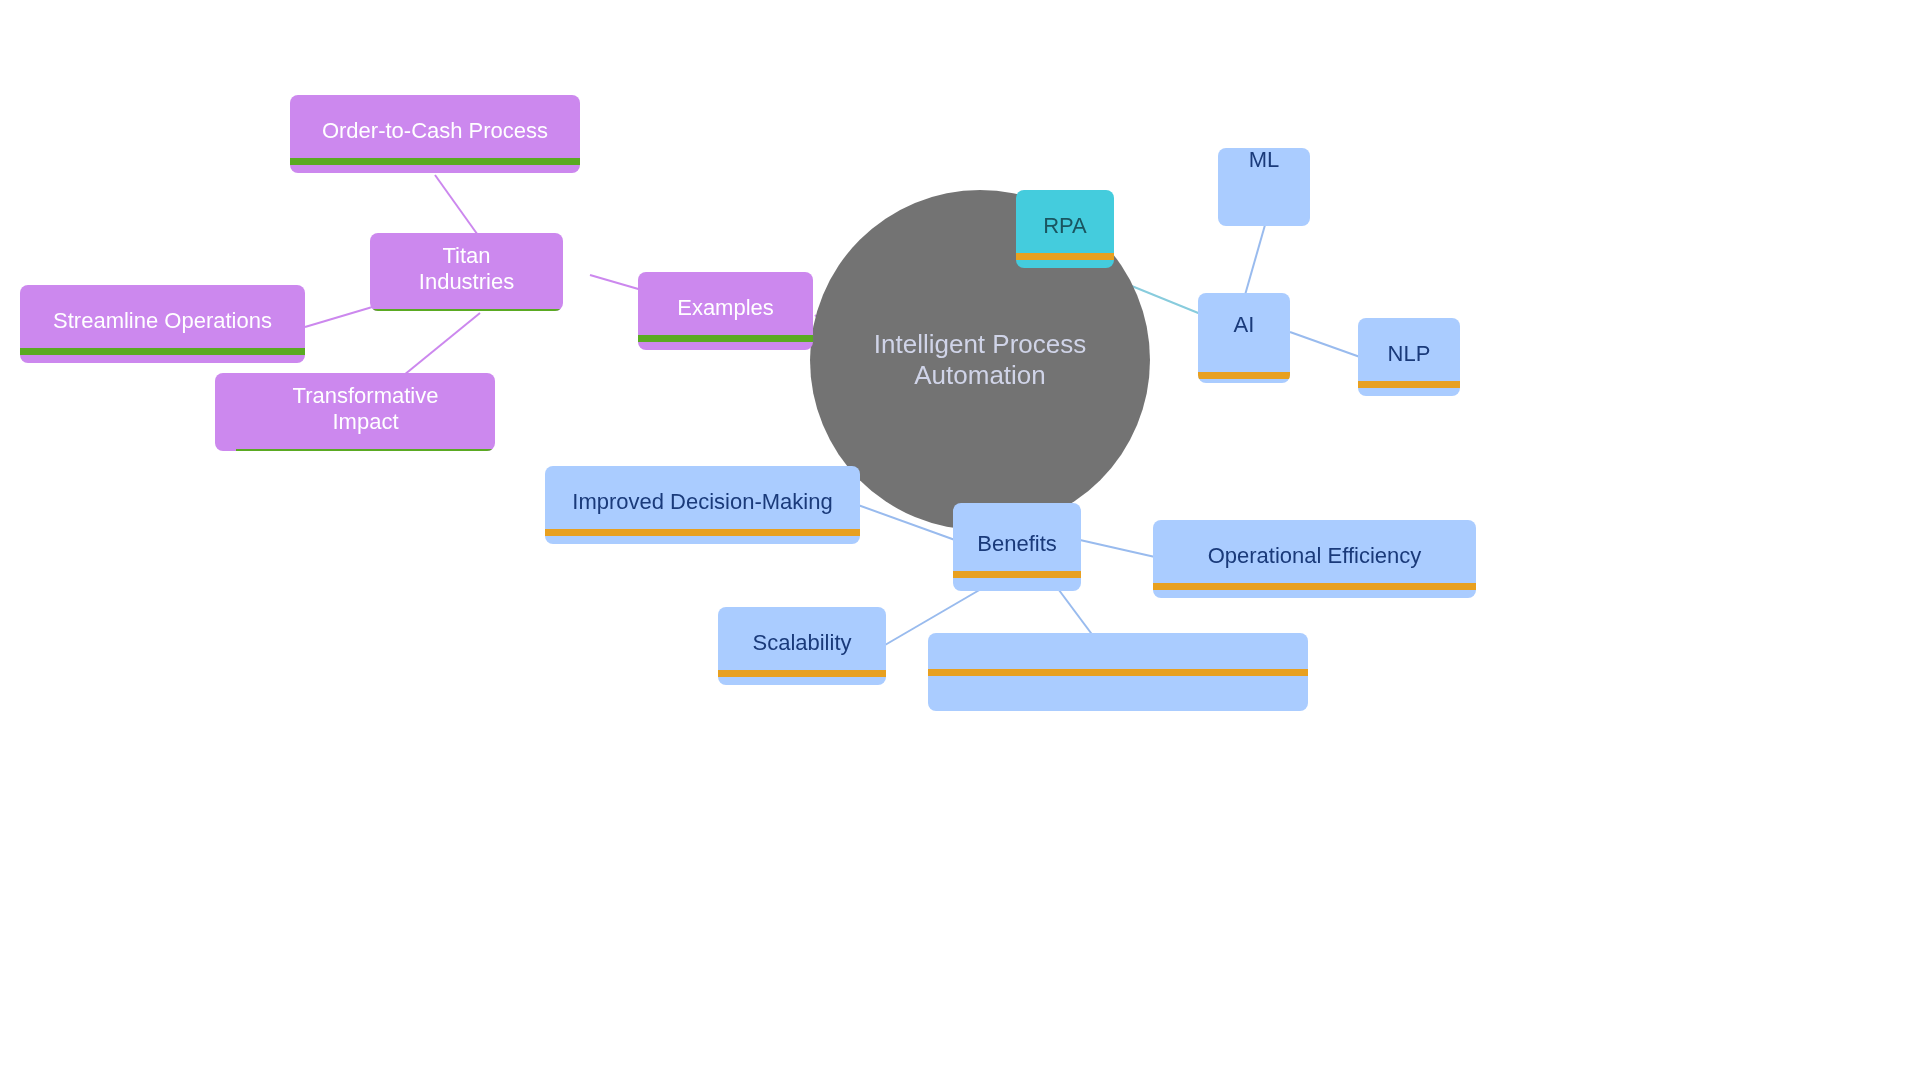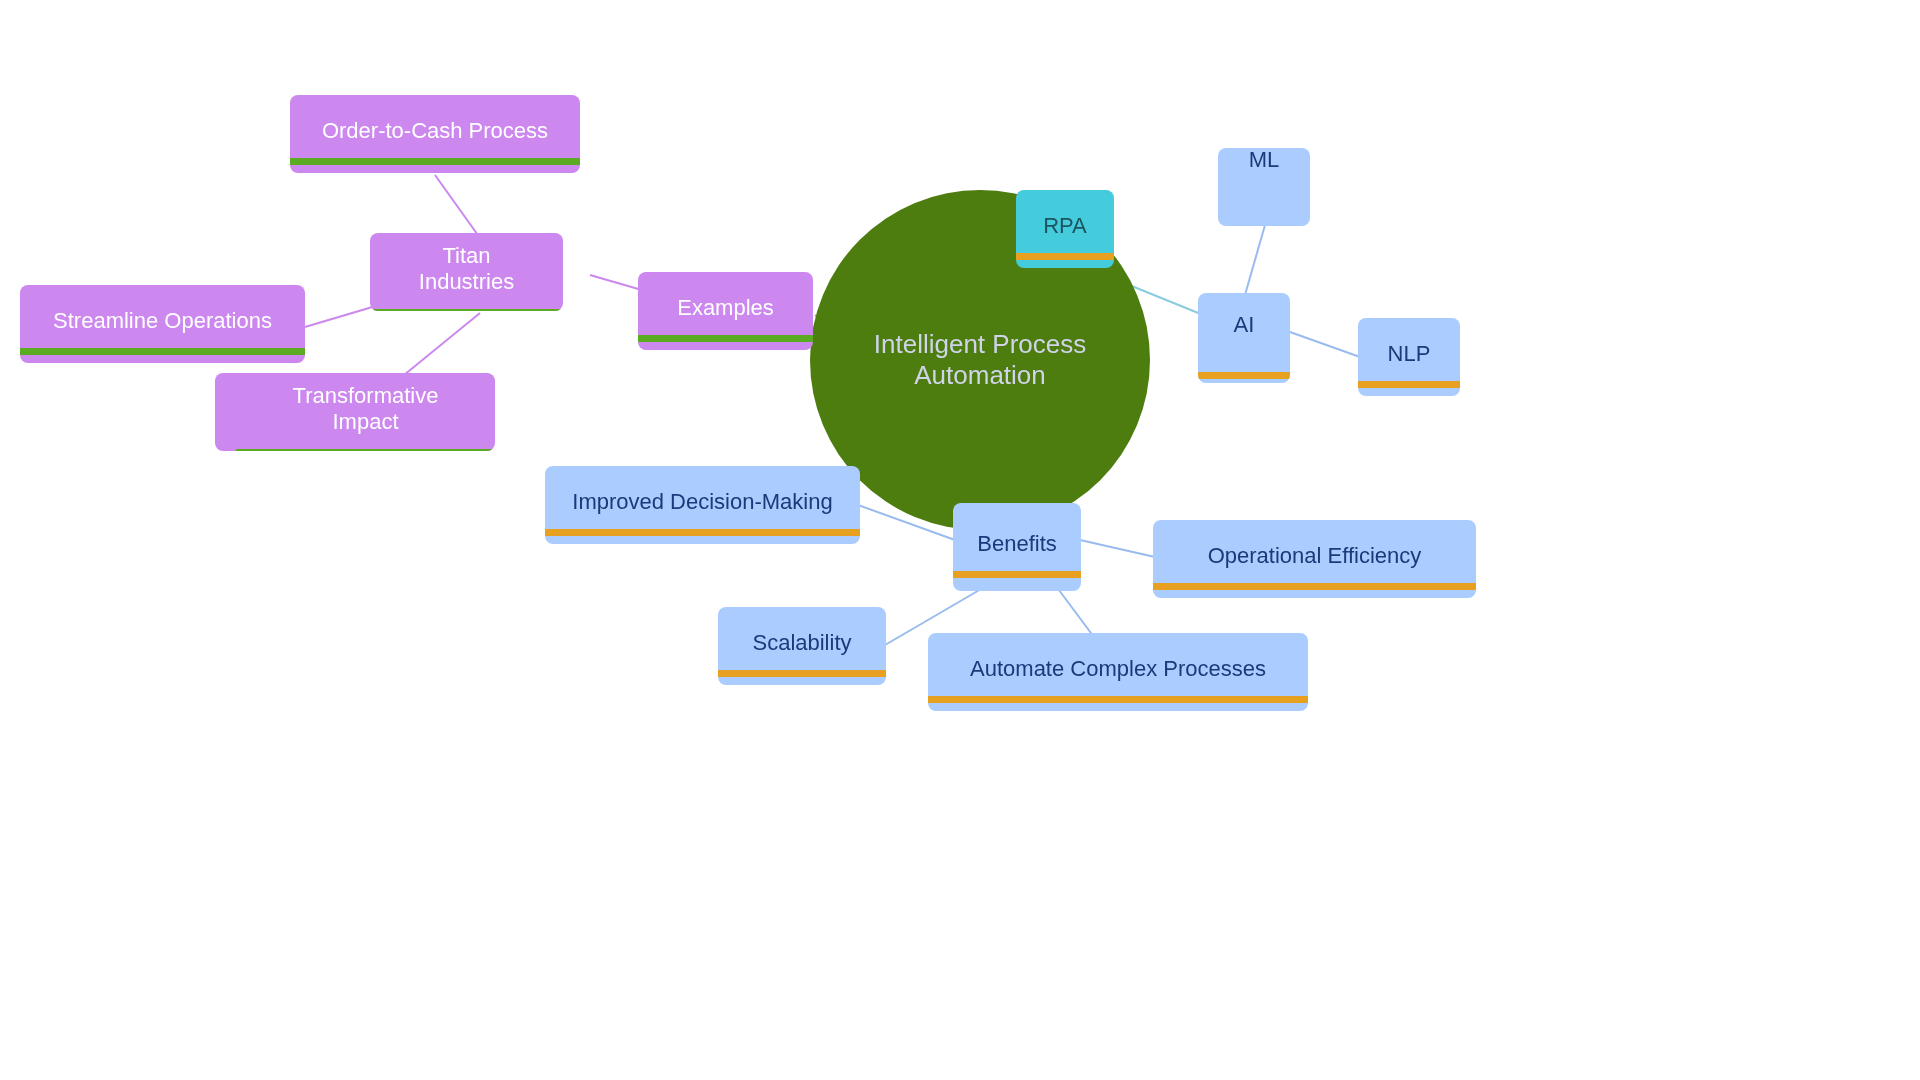--- a/index.html
+++ b/index.html
@@ -63,21 +63,21 @@
     .node-teal {
       background: #44ccdd;
       color: #1a5560;
     }
     .node-teal .node-bar { background: #e8a020; }
 
     
     .center-node {
       position: absolute;
       border-radius: 50%;
-      background: #4d7c0f;
+      background: #737373;
       color: #d0d4e8;
       display: flex;
       align-items: center;
       justify-content: center;
       font-size: 26px;
       font-weight: 400;
       text-align: center;
       width: 340px;
       height: 340px;
     }
@@ -179,15 +179,14 @@
   <div class="node-label">Operational Efficiency</div>
   <div class="node-bar"></div>
 </div>
 
 <div class="node node-blue" style="left:718px; top:607px; width:168px; height:78px;">
   <div class="node-label">Scalability</div>
   <div class="node-bar"></div>
 </div>
 
 <div class="node node-blue" style="left:928px; top:633px; width:380px; height:78px;">
-  <div class="node-label">Automate Complex Processes</div>
   <div class="node-bar"></div>
 </div>
 
 </body></html>

